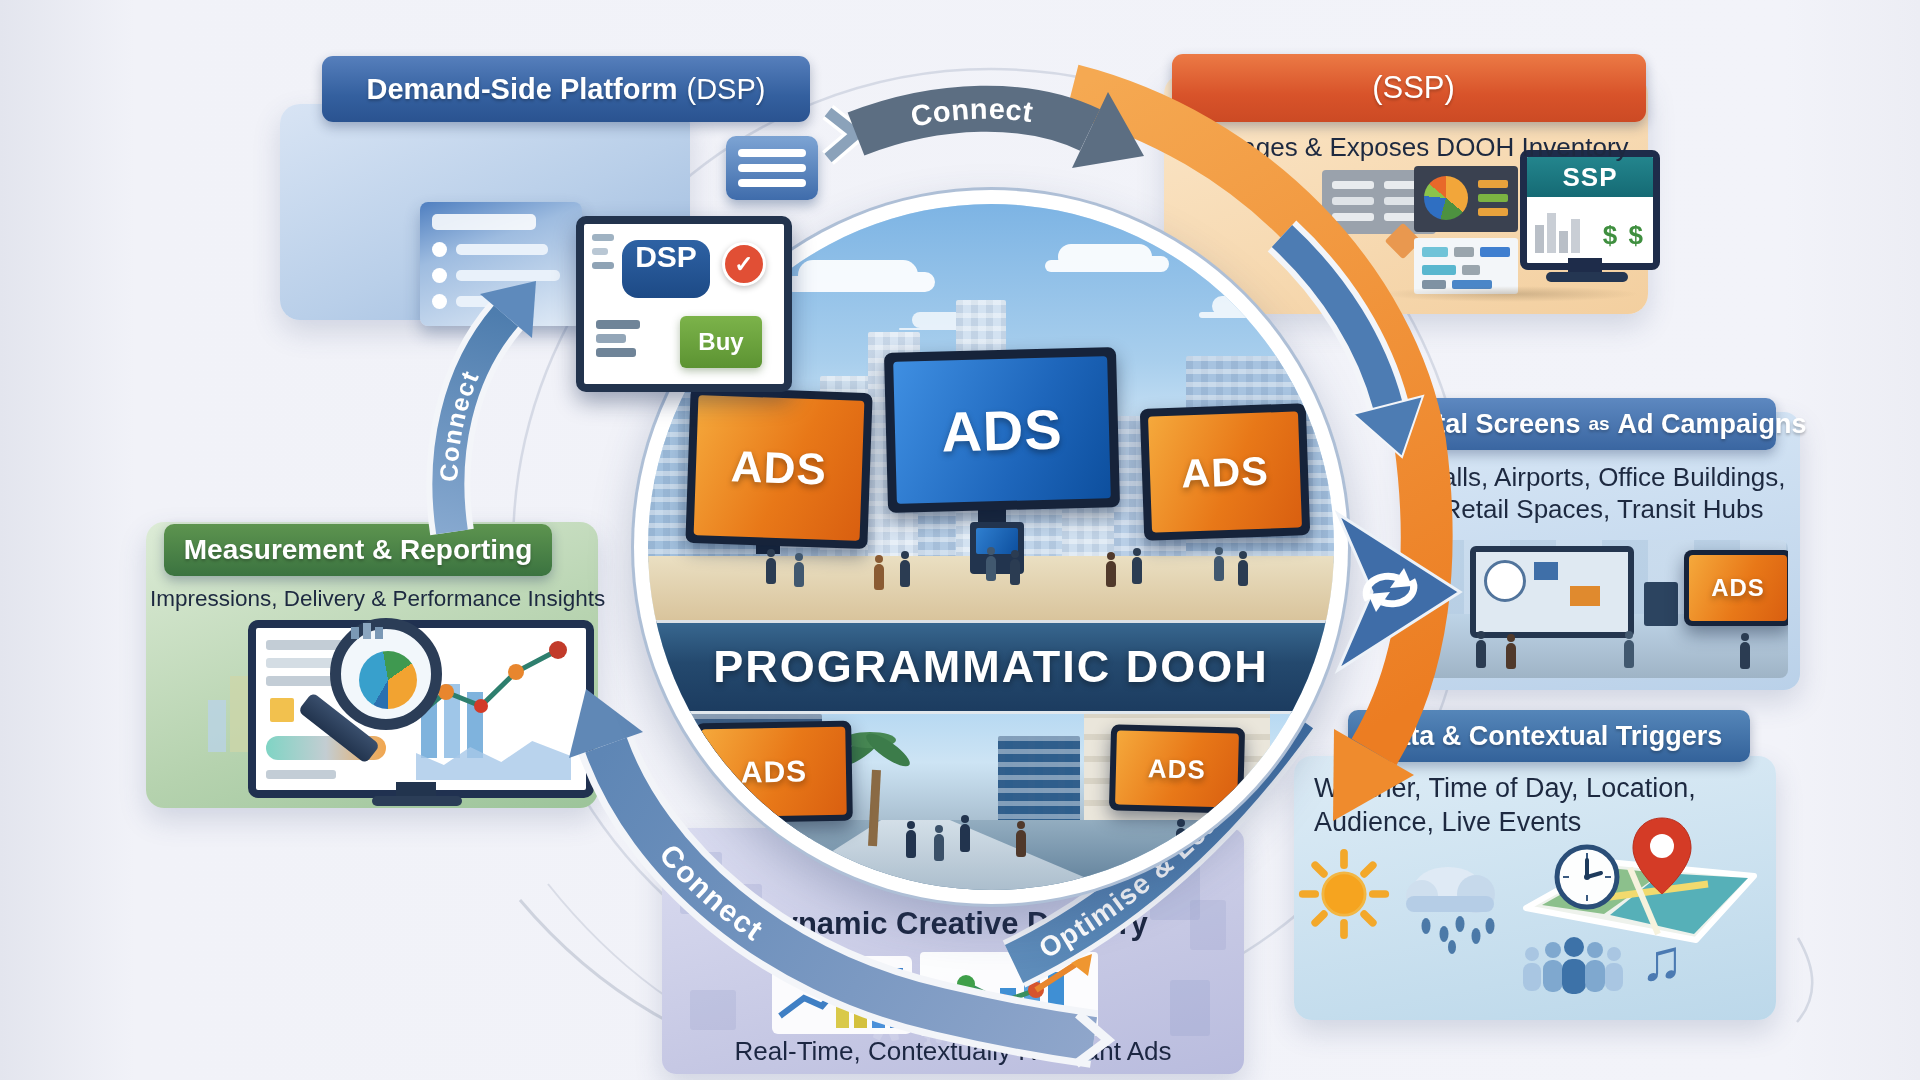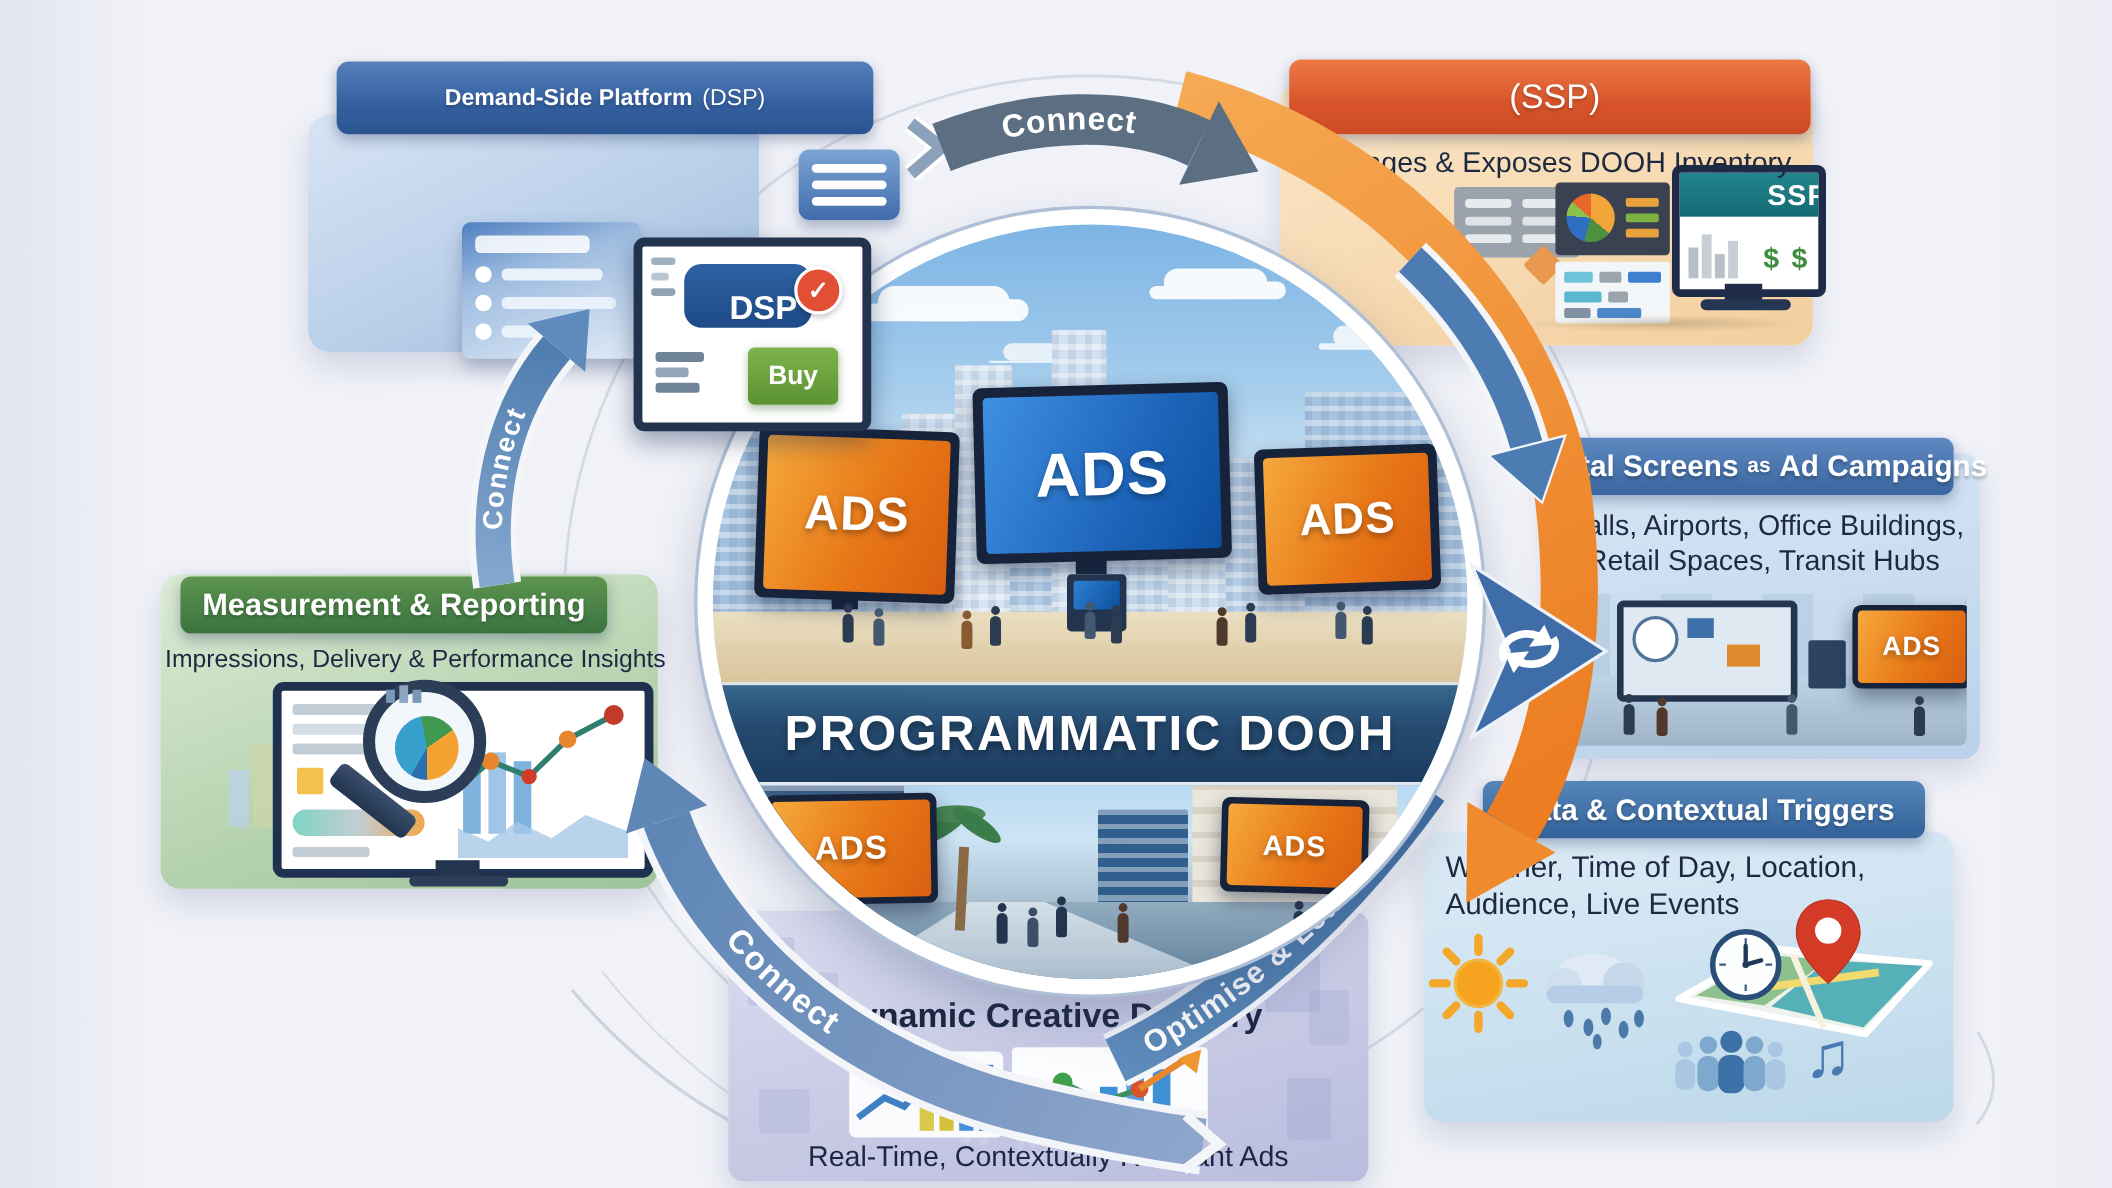--- a/index.html
+++ b/index.html
@@ -51,21 +51,21 @@
 <div id="canvas">
 
   <svg class="layer" width="1920" height="1080" viewBox="0 0 1920 1080" style="z-index:0">
     <circle cx="991" cy="547" r="478" fill="none" stroke="#c9cfdd" stroke-width="2.5" opacity="0.7"></circle>
     <path d="M 520,900 C 600,995 700,1050 805,1070" stroke="#c5cad7" stroke-width="3" fill="none" opacity=".8"></path>
     <path d="M 548,884 C 615,968 695,1026 772,1050" stroke="#d2d6e1" stroke-width="2" fill="none" opacity=".8"></path>
     <path d="M 1798,938 C 1818,972 1816,1000 1797,1022" stroke="#ccd1dd" stroke-width="2.5" fill="none" opacity=".8"></path>
   </svg>
 
   <div class="panel" style="left:280px;top:104px;width:410px;height:216px;background:linear-gradient(155deg,#d8e4f4 0%,#b9cfe9 55%,#9cb9dd 100%);"></div>
-  <div class="banner" style="left:306px;top:56px;width:488px;height:66px;font-size:21px;background:linear-gradient(180deg,#567fbc 0%,#34609f 60%,#2a5390 100%);">
+  <div class="banner" style="left:322px;top:56px;width:488px;height:66px;font-size:29px;background:linear-gradient(180deg,#567fbc 0%,#34609f 60%,#2a5390 100%);">
     <span>Demand-Side Platform</span>
     <span class="thin">(DSP)</span>
   </div>
   <div class="g" style="left:726px;top:136px;width:92px;height:64px;border-radius:10px;background:linear-gradient(180deg,#7da4d4,#3f6cab);
               box-shadow:0 6px 12px rgba(30,60,110,.35);display:flex;flex-direction:column;justify-content:center;gap:7px;padding:0 12px;box-sizing:border-box;">
     <i class="mbar" style="position:static"></i>
       <i class="mbar" style="position:static"></i>
       <i class="mbar" style="position:static"></i>
   </div>
   <div class="g" style="left:420px;top:202px;width:162px;height:124px;border-radius:8px;background:linear-gradient(160deg,#4f7fc0 0%,#9ebce0 35%,#e2ecf7 100%);box-shadow:0 8px 16px rgba(30,60,110,.3);">
@@ -74,21 +74,21 @@
       <i class="wbar" style="left:36px;top:42px;width:92px"></i>
     <i class="wdot" style="left:12px;top:66px"></i>
       <i class="wbar" style="left:36px;top:68px;width:104px"></i>
     <i class="wdot" style="left:12px;top:92px"></i>
       <i class="wbar" style="left:36px;top:94px;width:76px"></i>
   </div>
   <div style="position:absolute;left:576px;top:216px;width:200px;height:160px;z-index:35;background:#fff;border:8px solid #22334d;border-radius:10px;box-shadow:0 10px 22px rgba(20,40,80,.4);">
     <i style="left:8px;top:10px;width:22px;height:7px;background:#9fb2c2;border-radius:3px"></i>
     <i style="left:8px;top:24px;width:16px;height:7px;background:#b9c7d4;border-radius:3px"></i>
     <i style="left:8px;top:38px;width:22px;height:7px;background:#8fa3b5;border-radius:3px"></i>
-    <div style="position:absolute;left:38px;top:16px;width:88px;height:58px;background:linear-gradient(180deg,#2e62a4,#1d4a86);border-radius:16px;display:flex;align-items:flex-end;justify-content:center;padding-left:28px;">
+    <div style="position:absolute;left:38px;top:16px;width:88px;height:58px;background:linear-gradient(180deg,#2e62a4,#1d4a86);border-radius:16px;display:flex;align-items:flex-start;justify-content:center;">
       <span style="color:#fff;font-weight:bold;font-size:30px;">DSP</span>
     </div>
     <div style="position:absolute;left:138px;top:18px;width:38px;height:38px;border-radius:50%;background:#e14f35;border:3px solid #fff;box-shadow:0 2px 6px rgba(0,0,0,.25);display:flex;align-items:center;justify-content:center;">
       <span style="color:#fff;font-size:23px;font-weight:bold;">✓</span>
     </div>
     <i style="left:12px;top:96px;width:44px;height:9px;background:#6f8498;border-radius:3px"></i>
     <i style="left:12px;top:110px;width:30px;height:9px;background:#93a6b8;border-radius:3px"></i>
     <i style="left:12px;top:124px;width:40px;height:9px;background:#6f8498;border-radius:3px"></i>
     <div style="position:absolute;left:96px;top:92px;width:82px;height:52px;background:linear-gradient(180deg,#7cb34a,#5c9332);border-radius:6px;display:flex;align-items:center;justify-content:center;box-shadow:0 3px 8px rgba(40,80,20,.35);">
       <span style="color:#fff;font-weight:bold;font-size:24px;">Buy</span>
@@ -119,21 +119,21 @@
   <div class="g" style="left:1414px;top:238px;width:104px;height:56px;background:#f3f6f9;border-radius:3px;">
     <i style="left:8px;top:9px;width:26px;height:10px;background:#6fc3d8;border-radius:2px"></i>
       <i style="left:40px;top:9px;width:20px;height:10px;background:#9aa5ad;border-radius:2px"></i>
       <i style="left:66px;top:9px;width:30px;height:10px;background:#3f7fd0;border-radius:2px"></i>
     <i style="left:8px;top:27px;width:34px;height:10px;background:#59b7cf;border-radius:2px"></i>
       <i style="left:48px;top:27px;width:18px;height:10px;background:#9aa5ad;border-radius:2px"></i>
     <i style="left:8px;top:42px;width:24px;height:9px;background:#7f92a3;border-radius:2px"></i>
       <i style="left:38px;top:42px;width:40px;height:9px;background:#4a86c8;border-radius:2px"></i>
   </div>
   <div class="g" style="left:1520px;top:150px;width:126px;height:106px;border:7px solid #1e2c4a;border-radius:8px;background:#fff;overflow:hidden;">
-    <div style="position:absolute;left:0;top:0;width:100%;height:40px;background:linear-gradient(180deg,#23858d,#156a74);display:flex;align-items:center;justify-content:center;padding-left:44px;">
+    <div style="position:absolute;left:0;top:0;width:100%;height:40px;background:linear-gradient(180deg,#23858d,#156a74);display:flex;align-items:center;justify-content:center;">
       <span style="color:#fff;font-weight:bold;font-size:26px;letter-spacing:1px;">SSP</span>
     </div>
     <i style="left:8px;bottom:10px;width:9px;height:28px;background:#b9bfc7"></i>
     <i style="left:20px;bottom:10px;width:9px;height:40px;background:#c9ced5"></i>
     <i style="left:32px;bottom:10px;width:9px;height:22px;background:#b9bfc7"></i>
     <i style="left:44px;bottom:10px;width:9px;height:34px;background:#c9ced5"></i>
     <span style="position:absolute;right:8px;bottom:12px;color:#3f8f3f;font-weight:bold;font-size:26px;letter-spacing:2px;">$ $</span>
   </div>
   <i class="g" style="left:1568px;top:258px;width:34px;height:16px;background:#1e2c4a;"></i>
   <i class="g" style="left:1546px;top:272px;width:82px;height:10px;border-radius:5px;background:#243652;"></i>

